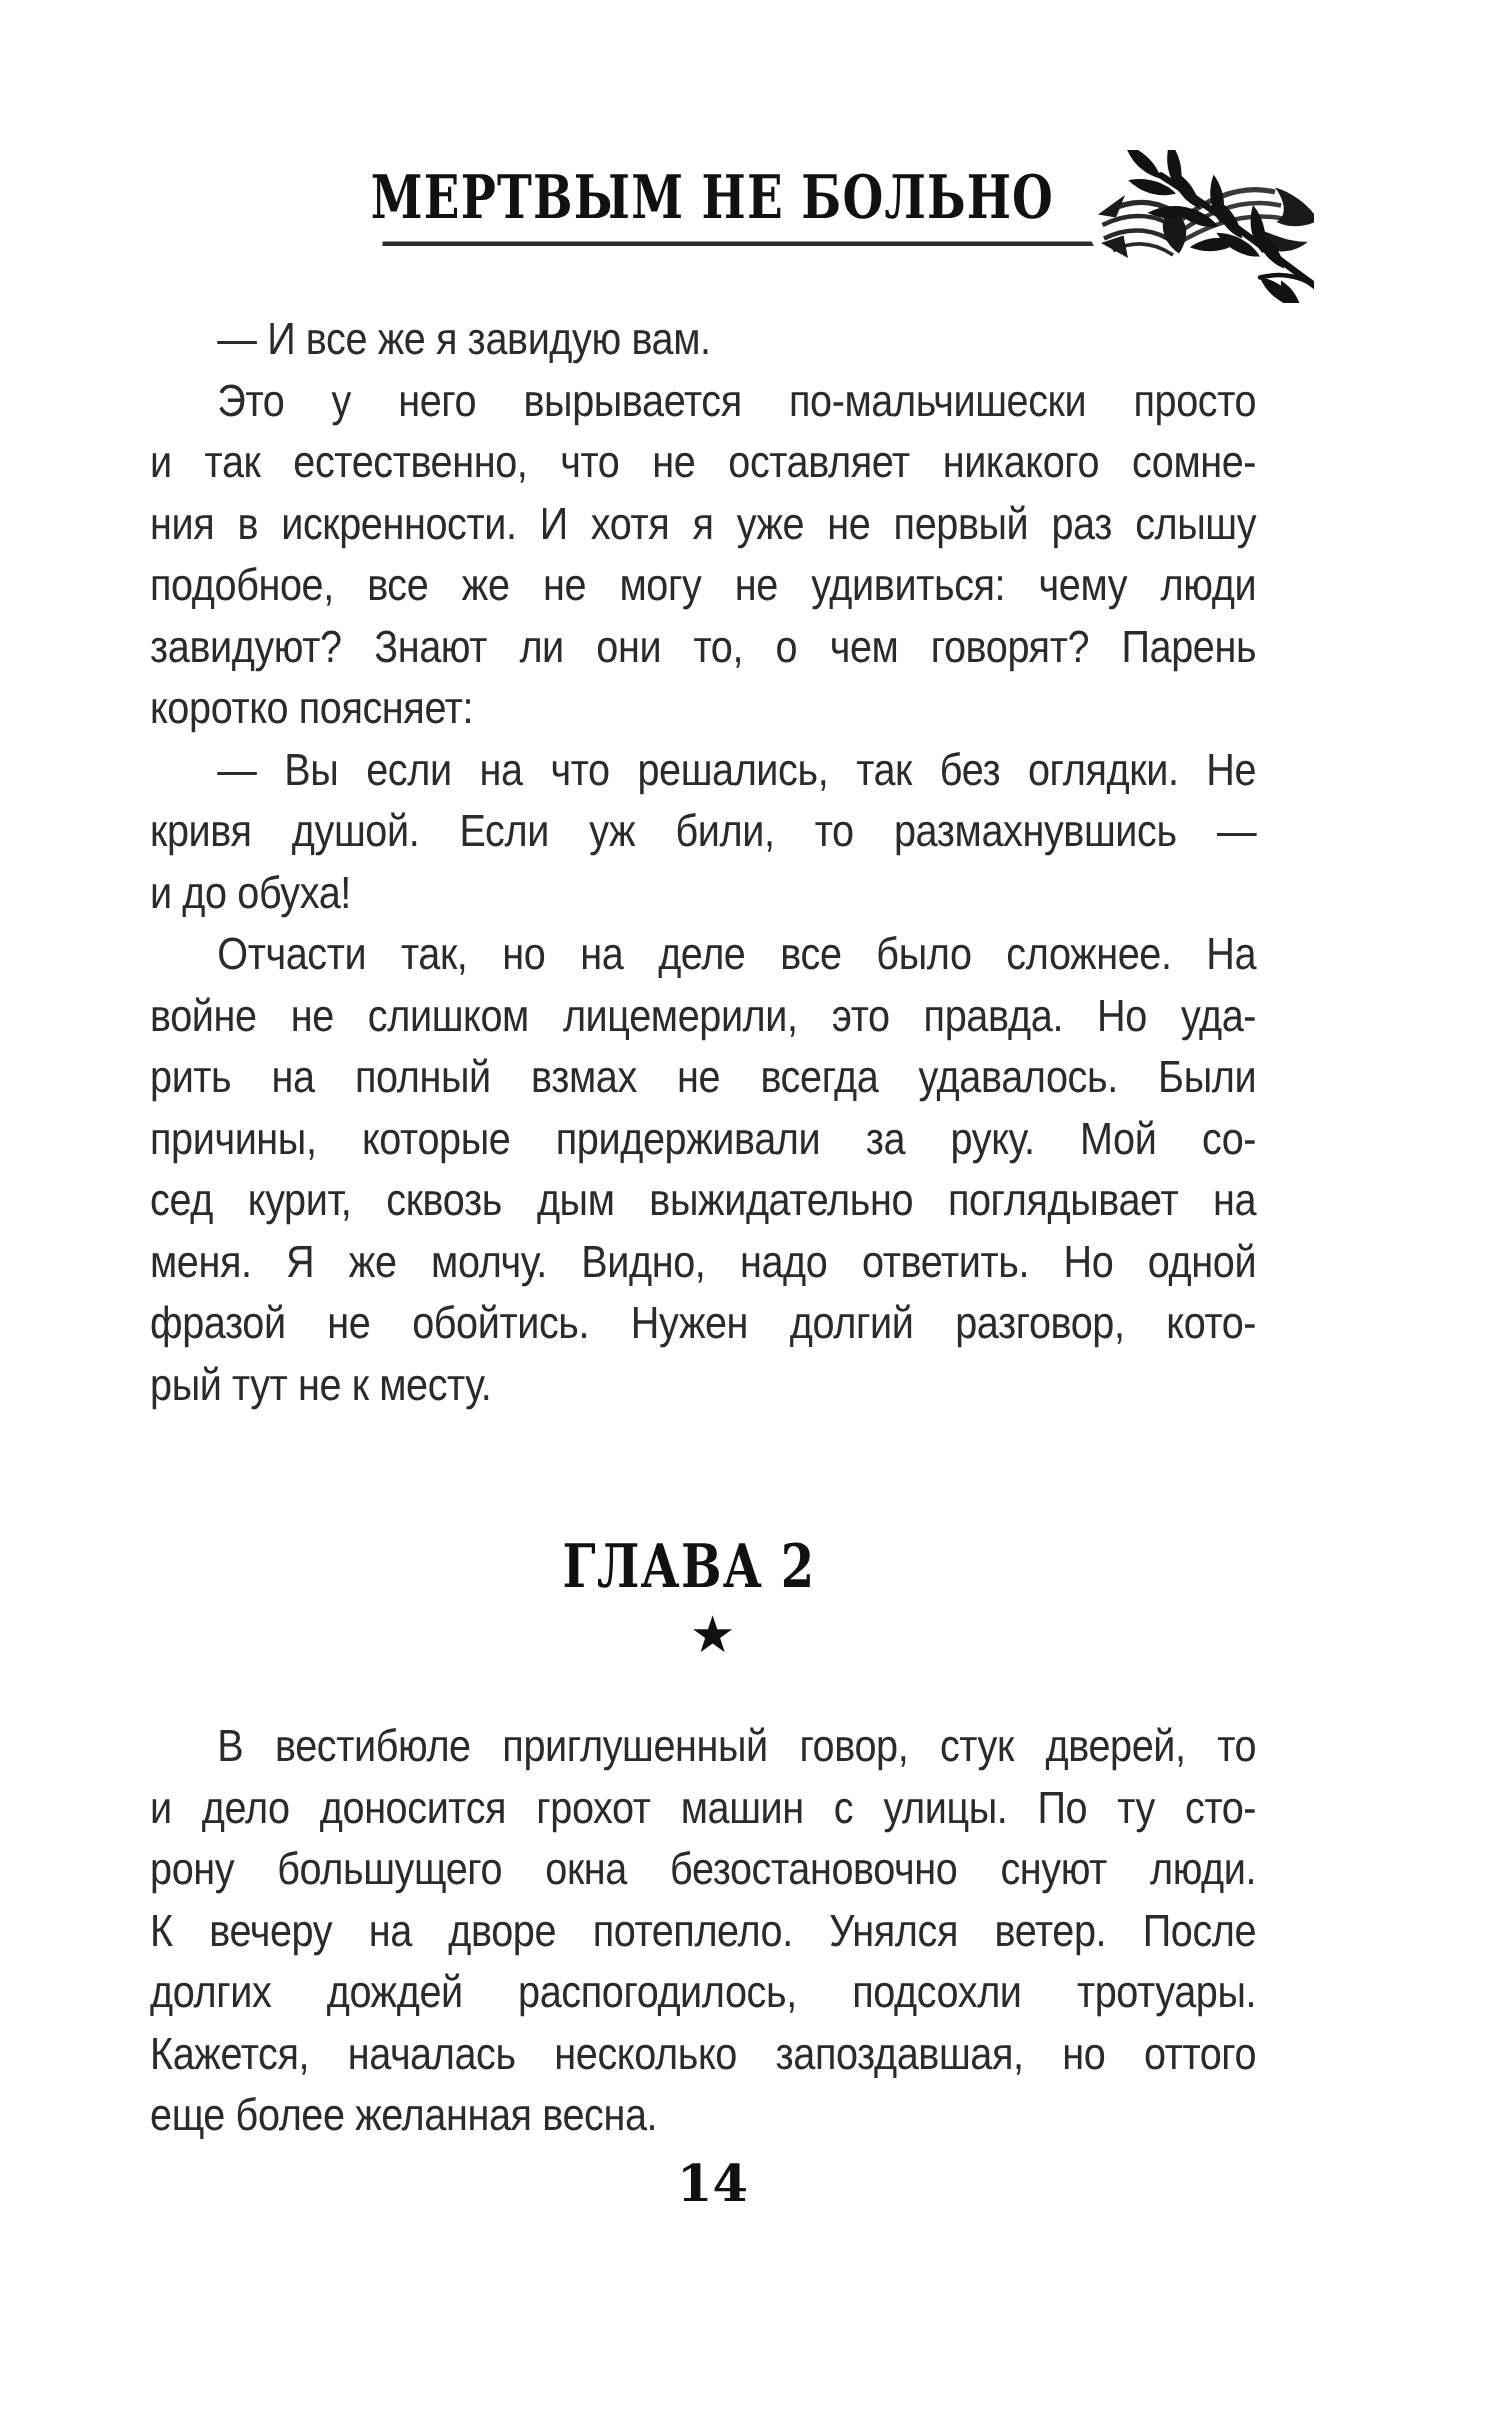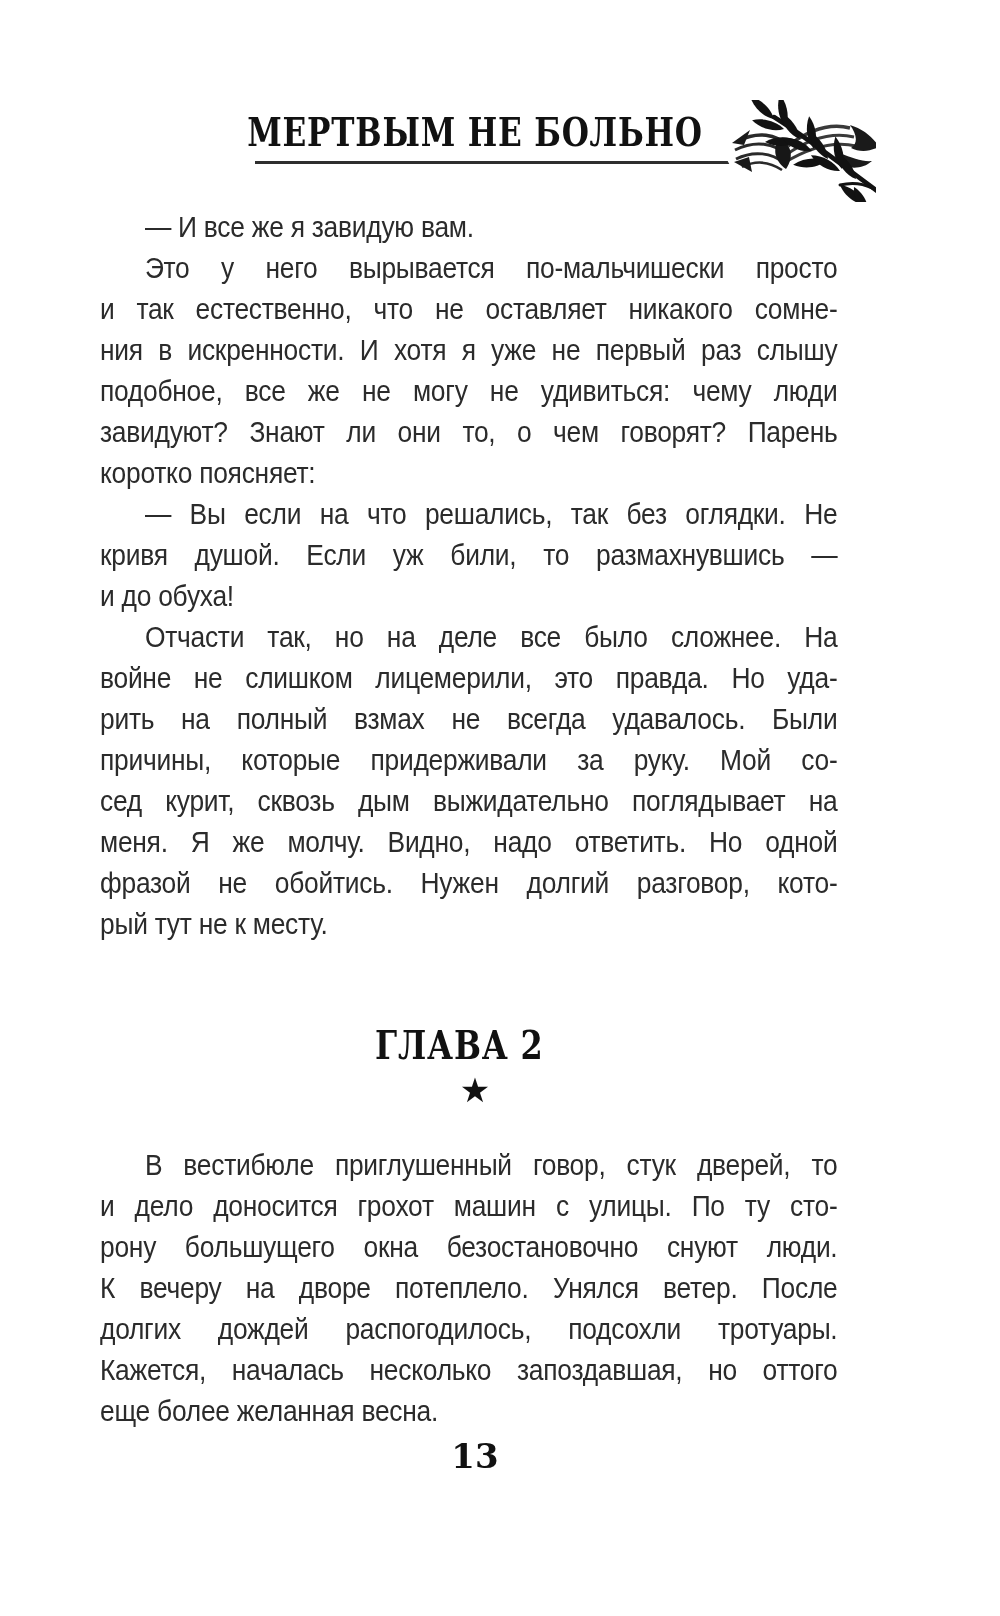--- a/index.html
+++ b/index.html
@@ -196,15 +196,15 @@
   <div id="part2" class="text-col">
       <div class="line first">В вестибюле приглушенный говор, стук дверей, то</div>
       <div class="line">и дело доносится грохот машин с улицы. По ту сто-</div>
       <div class="line">рону большущего окна безостановочно снуют люди.</div>
       <div class="line">К вечеру на дворе потеплело. Унялся ветер. После</div>
       <div class="line">долгих дождей распогодилось, подсохли тротуары.</div>
       <div class="line">Кажется, началась несколько запоздавшая, но оттого</div>
       <div class="line last">еще более желанная весна.</div>
     </div>
 
-  <div class="pagenum-row">13</div>
+  <div class="pagenum-row">14</div>
 
 </div>
 
 </body></html>

